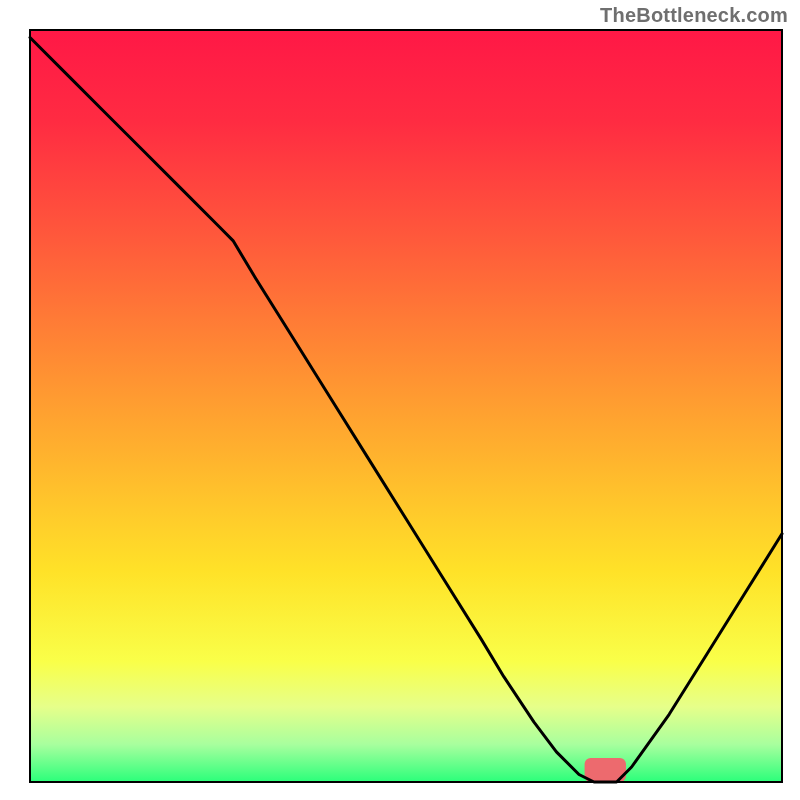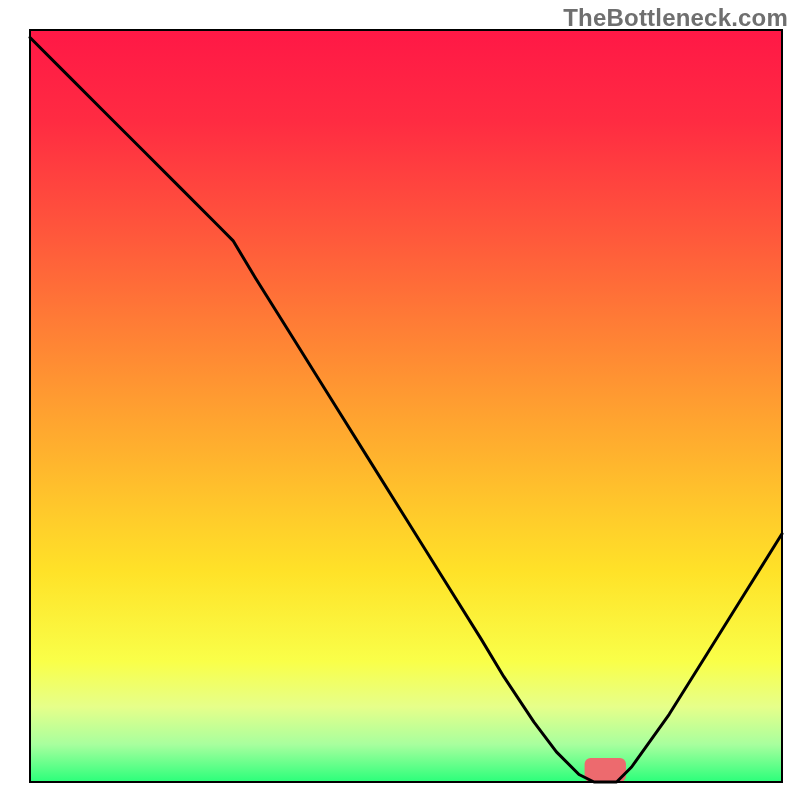--- a/index.html
+++ b/index.html
@@ -12,21 +12,21 @@
   }
   .container {
     position: relative;
     width: 800px;
     height: 800px;
   }
   .watermark {
     position: absolute;
     top: 4px;
     right: 12px;
-    font-size: 24px;
+    font-size: 20px;
     font-weight: 600;
     color: #6f6f6f;
     letter-spacing: 0.2px;
   }
   svg {
     display: block;
   }
 </style>
 </head>
 <body>

